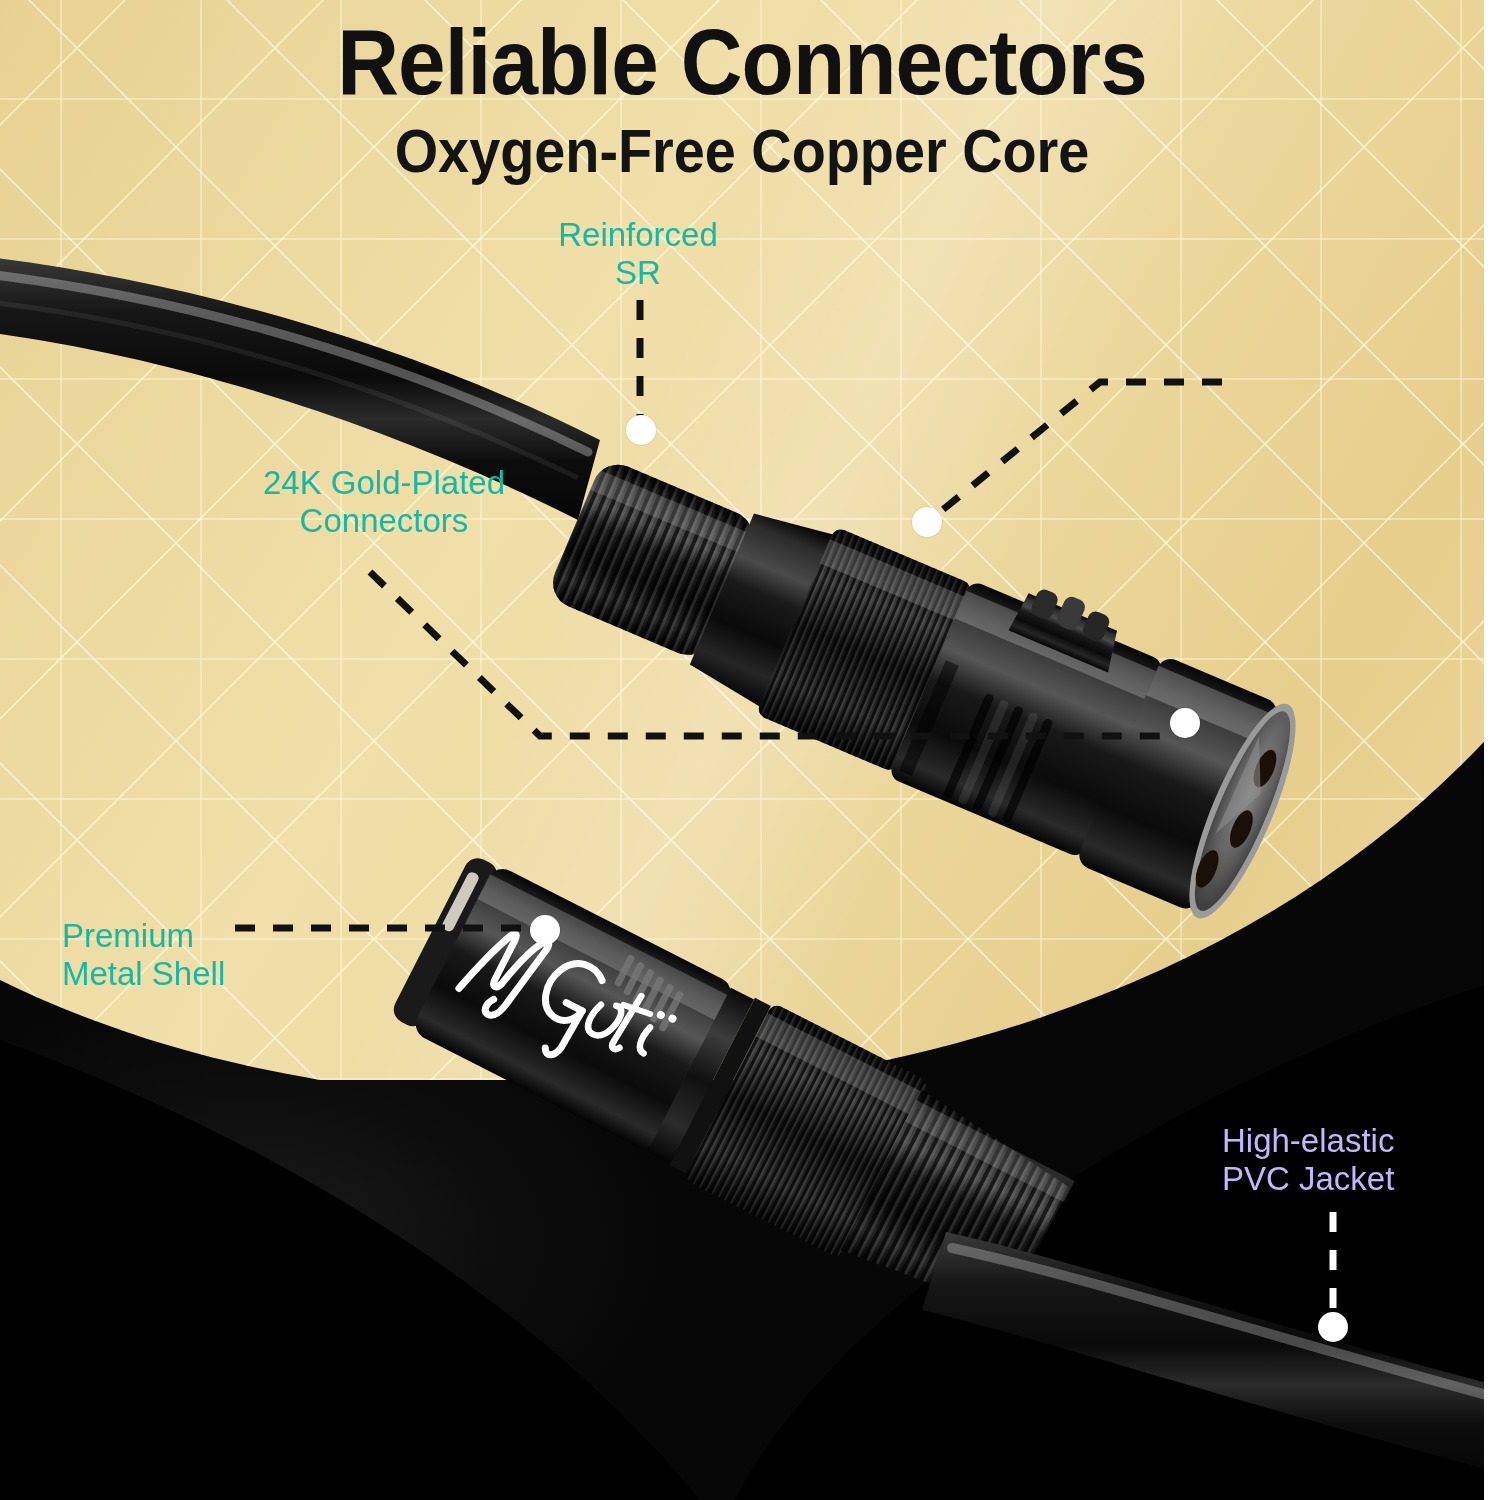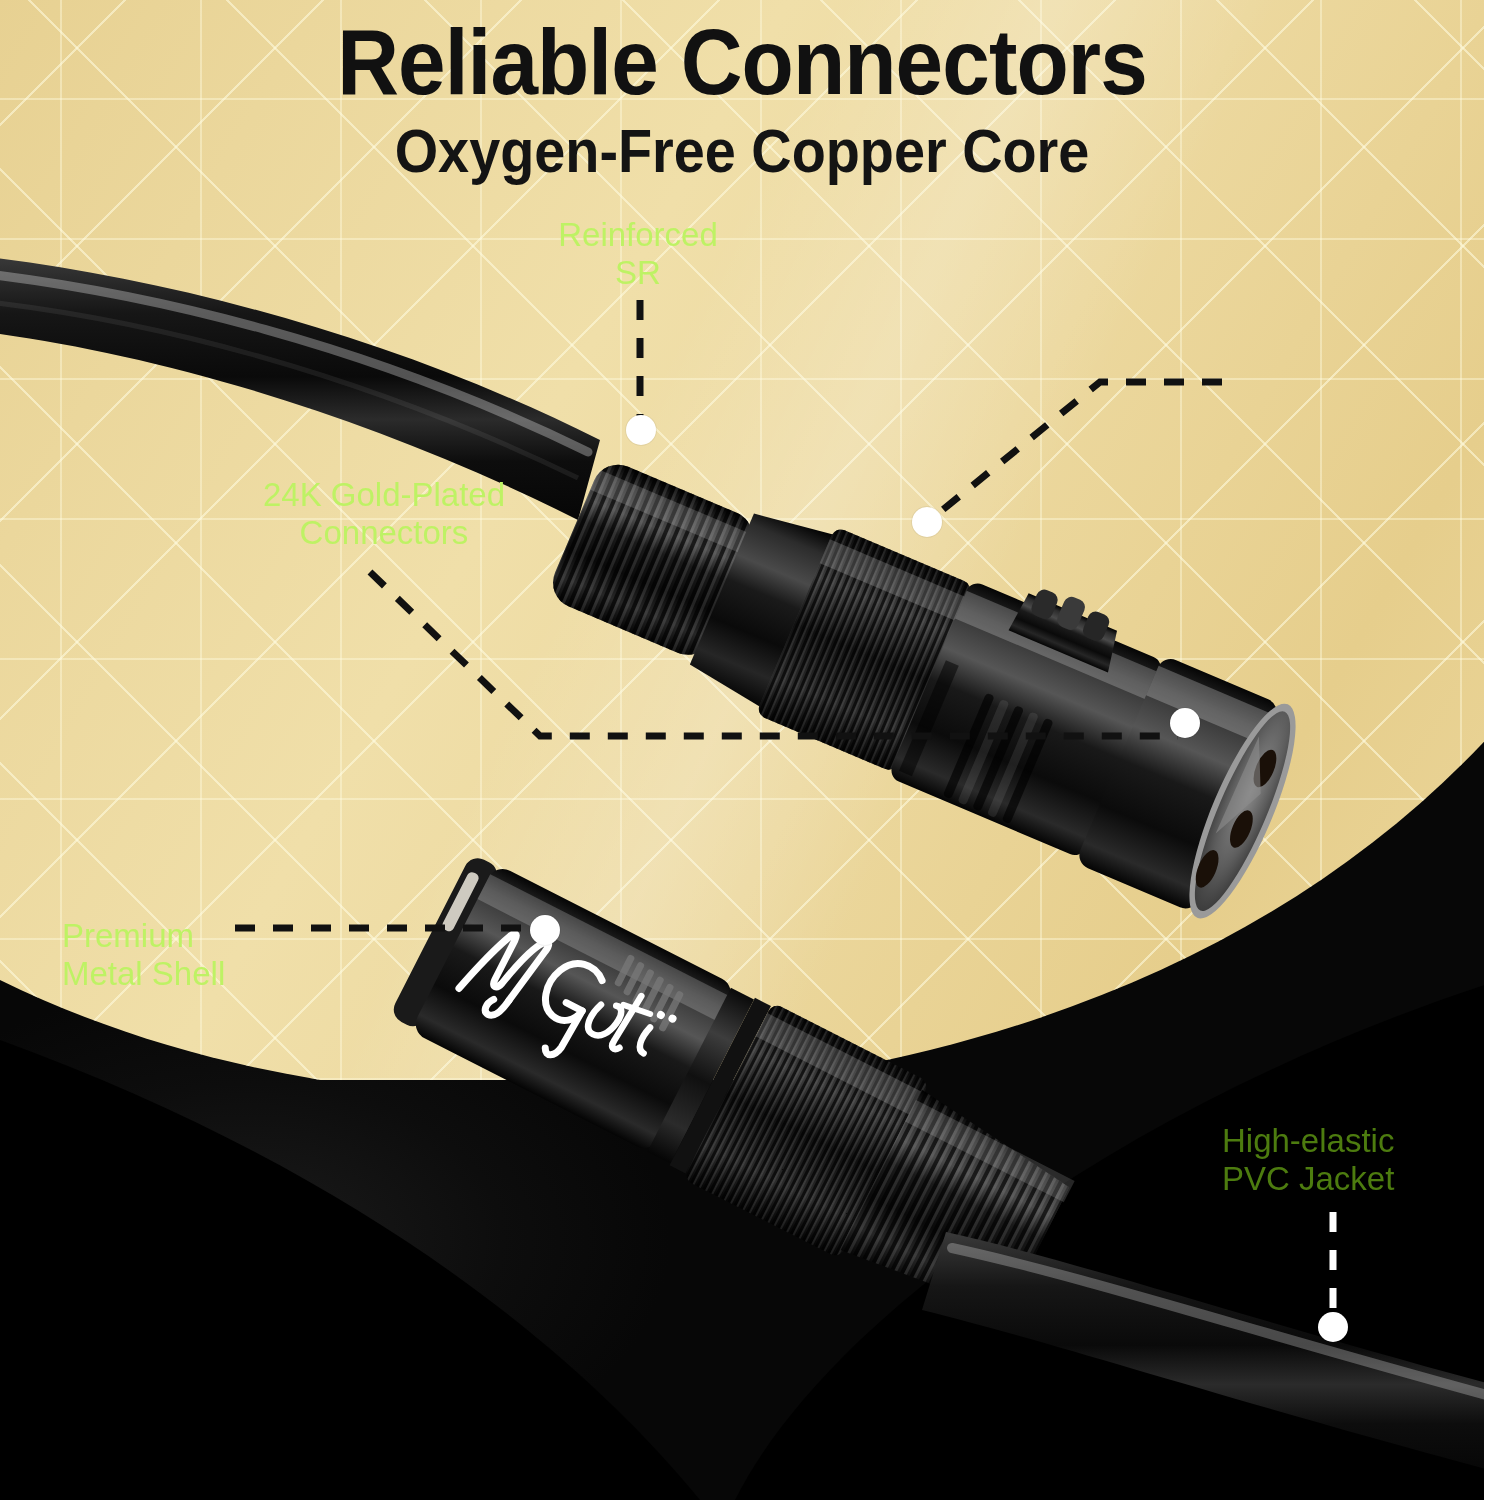--- a/index.html
+++ b/index.html
@@ -76,25 +76,25 @@
     transform:scaleX(.93);
   }
   .subtitle{
     position:absolute;left:0;right:0;top:118px;text-align:center;
     font-size:62px;line-height:1.05;font-weight:700;color:#141414;
     font-family:"Liberation Sans Narrow","Liberation Sans",sans-serif;
     transform:scaleX(.9);
   }
 
   
-  .callout{position:absolute;color:#bef264;font-size:33px;line-height:1.16;font-weight:400;white-space:pre-line;}
-  .callout.light{color:#4d7c0f;font-weight:500;}
+  .callout{position:absolute;color:#14b8a6;font-size:33px;line-height:1.16;font-weight:400;white-space:pre-line;}
+  .callout.light{color:#c4b5fd;font-weight:500;}
   .c-reinforced{left:466px;top:216px;width:344px;text-align:center;}
   .c-selflock{left:1230px;top:330px;width:260px;text-align:left;}
-  .c-gold{left:204px;top:476px;width:360px;text-align:center;}
+  .c-gold{left:204px;top:464px;width:360px;text-align:center;}
   .c-premium{left:62px;top:878px;width:260px;text-align:left;margin-top:39px;}
   .c-pvc{left:1222px;top:1122px;width:260px;text-align:left;}
   .dot{position:absolute;width:30px;height:30px;border-radius:50%;background:#fff;box-shadow:0 0 0 1px rgba(0,0,0,.05);}
 
   
   #art{position:absolute;left:0;top:0;width:1500px;height:1500px;}
 </style>
 </head>
 <body>
 

